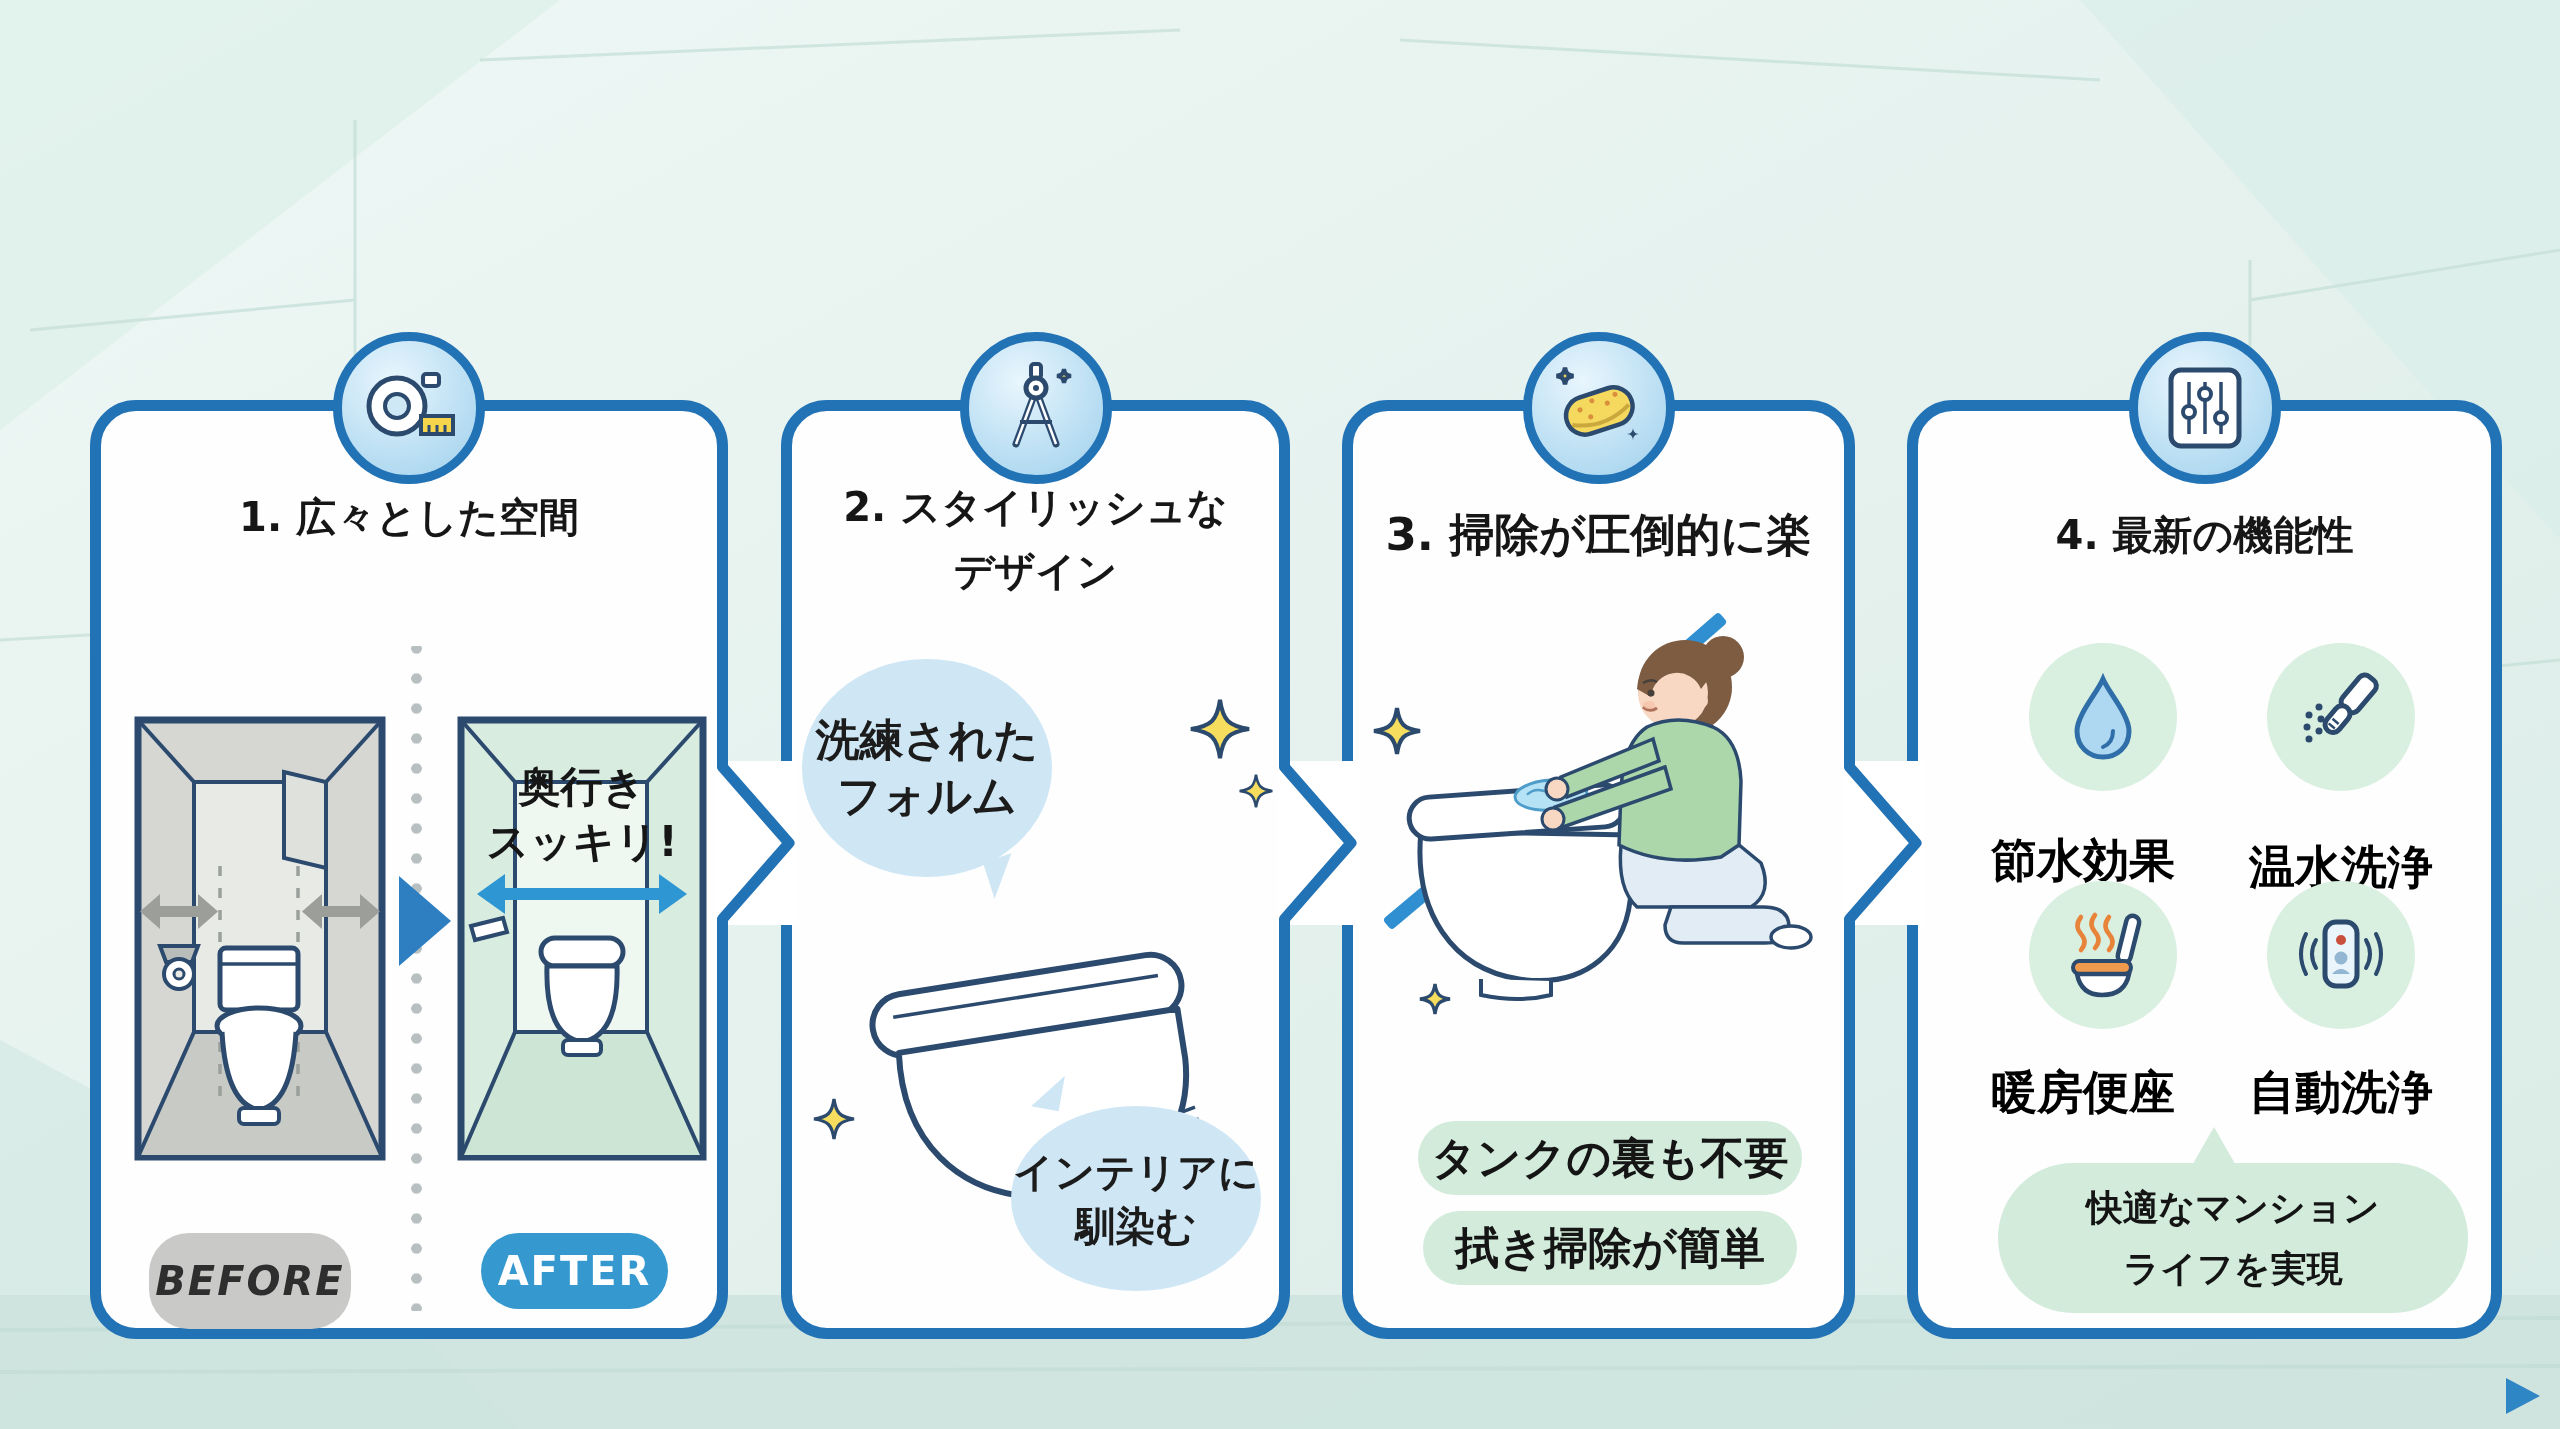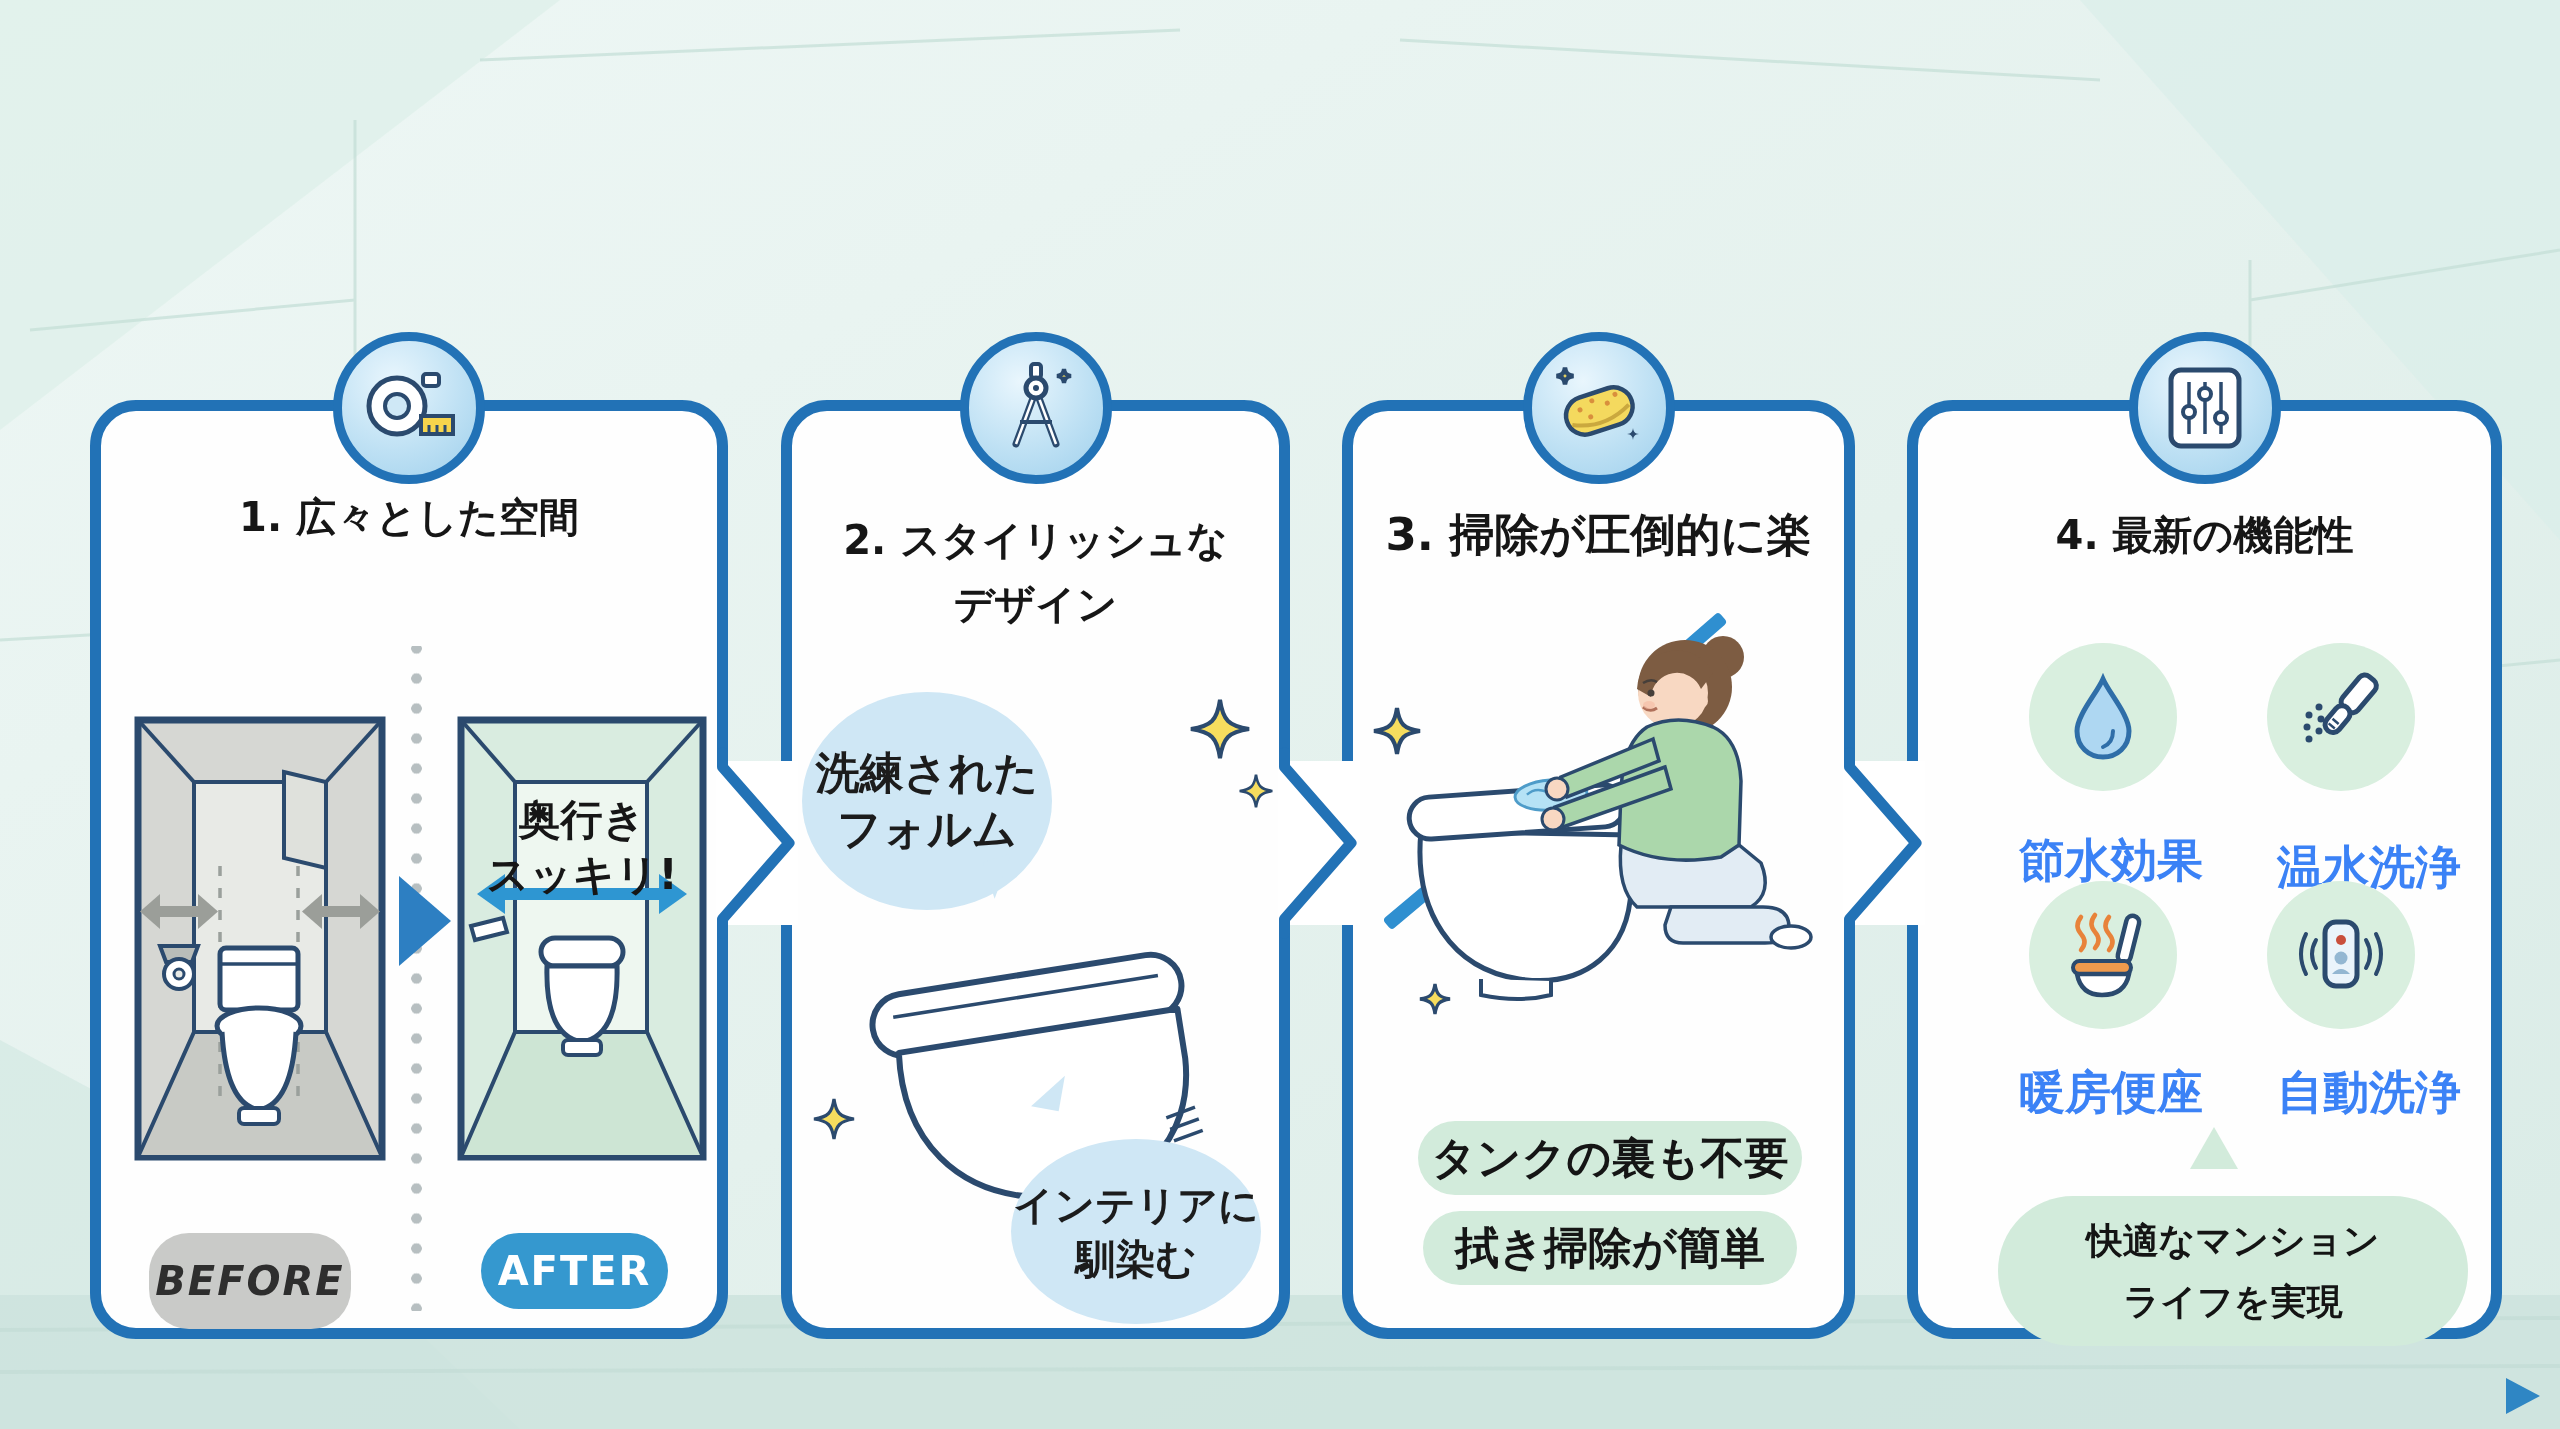--- a/index.html
+++ b/index.html
@@ -11,39 +11,39 @@
      font-size:88px;line-height:116px;font-weight:800;color:#1d3e63;
      text-shadow:0 3px 2px rgba(20,40,70,.18);letter-spacing:2px;}
   .card{position:absolute;top:400px;height:939px;background:#fefefe;
      border:11px solid #2272b6;border-radius:46px;box-sizing:border-box;z-index:2;}
   .icon-circle{position:absolute;left:50%;transform:translateX(-50%);top:-79px;
      width:152px;height:152px;border-radius:50%;border:9px solid #2272b6;
      background:radial-gradient(circle at 38% 30%,#e9f6fd,#bfe1f4 55%,#9fd0ec);
      box-sizing:border-box;display:flex;align-items:center;justify-content:center;z-index:4;}
   .card-title{position:absolute;left:0;right:0;text-align:center;font-weight:800;
      color:#161616;font-size:40px;line-height:64px;}
-  .preline{white-space:pre-line;margin-top:33px;}
+  .preline{white-space:pre-line;}
   .pill{position:absolute;border-radius:40px;display:flex;align-items:center;
      justify-content:center;font-weight:800;}
   .before-pill{background:#c9cac8;color:#2e2e2e;font-size:40px;letter-spacing:2px;}
   .after-pill{background:#3598cf;color:#ffffff;font-size:40px;letter-spacing:2px;}
   .bubble{position:absolute;background:#cfe7f5;border-radius:50%;display:flex;
      align-items:center;justify-content:center;text-align:center;font-weight:800;
      color:#1c1c1c;}
   .green-pill{background:#d2ebdb;color:#151515;font-size:44px;border-radius:38px;}
   .room-note{position:absolute;text-align:center;font-weight:800;font-size:42px;
      line-height:55px;color:#161616;z-index:3;}
   .divider-dots{position:absolute;width:11px;
      background:radial-gradient(circle,#b7bfc1 5px,transparent 5.6px) center/11px 30px repeat-y;}
   .flow-triangle{position:absolute;width:0;height:0;border-top:45px solid transparent;
      border-bottom:45px solid transparent;border-left:52px solid #2d7fc2;}
   .feature-circle{position:absolute;width:148px;height:148px;border-radius:50%;
      background:#d9efdf;display:flex;align-items:center;justify-content:center;}
-  .feature-label{position:absolute;width:240px;text-align:right;font-size:46px;
-     font-weight:800;color:#3b82f6;}
+  .feature-label{position:absolute;width:240px;text-align:center;font-size:46px;
+     font-weight:800;color:#000000;}
   .conclusion{position:absolute;background:#d2ebdb;border-radius:76px;display:flex;
      align-items:center;justify-content:center;text-align:center;font-weight:800;
      font-size:36px;line-height:61px;color:#141414;}
   .tail{position:absolute;width:0;height:0;}
   .connector{position:absolute;z-index:5;}
   .sparkle{position:absolute;}
 </style>
 </head>
 <body>
 

